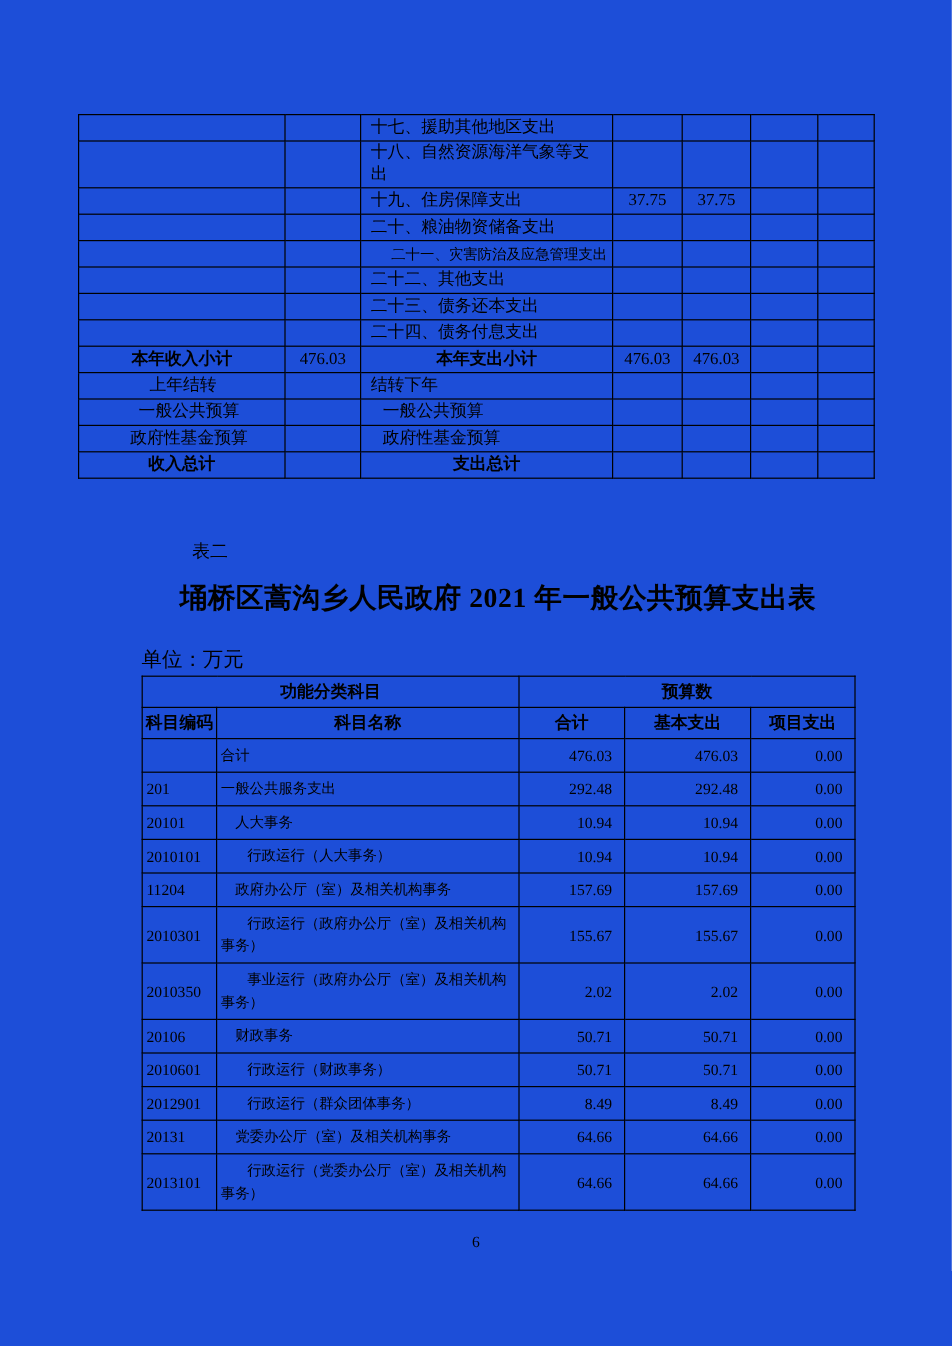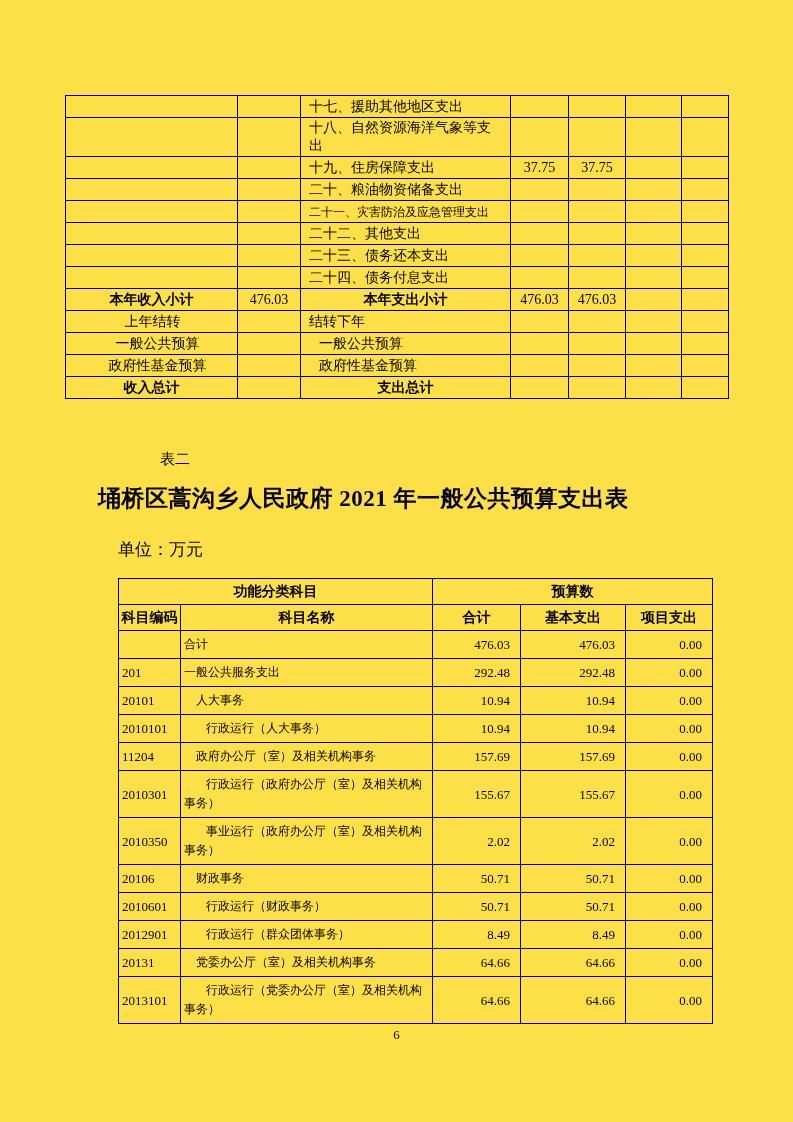--- a/index.html
+++ b/index.html
@@ -3,50 +3,50 @@
 <meta charset="utf-8">
 <style>
   * { box-sizing: border-box; }
   html, body { margin: 0; padding: 0; }
   body {
     width: 793px; height: 1122px;
     background: #ffffff;
     color: #000;
     font-family: "Liberation Serif", "DejaVu Serif", serif;
   }
-  .page { position: relative; width: 793px; height: 1122px; overflow: hidden; background: #fde047; }
+  .page { position: relative; width: 793px; height: 1122px; overflow: hidden; background: #1d4ed8; }
 
   table { border-collapse: collapse; table-layout: fixed; }
   td, th { border: 1px solid #000; overflow: hidden; }
 
   
   .summary-table { position: absolute; left: 65px; top: 95px; width: 663px; font-size: 14px; }
   .summary-table td { height: 22px; line-height: 18px; padding: 1px 4px; text-align: center; }
   .summary-table td.col-c1 { text-align: center; padding-left: 6px; }
   .summary-table td.col-c3 { text-align: left; padding-left: 8px; white-space: pre-line; }
-  .summary-table tr.small td.col-c3 { font-size: 12px; }
+  .summary-table tr.small td.col-c3 { font-size: 12px; text-align: right; }
   .summary-table tr.style-subtotal td.col-c1,
   .summary-table tr.style-subtotal td.col-c3,
   .summary-table tr.style-total td.col-c1,
   .summary-table tr.style-total td.col-c3 {
     font-weight: bold; text-align: center; padding-left: 4px;
   }
   .summary-table tr.style-carry-sub td.col-c1 { padding-left: 16px; }
   .summary-table tr.style-carry-sub td.col-c3 { padding-left: 18px; }
 
   
   .table-label { position: absolute; left: 120px; top: 450px; font-size: 15px; margin-left: 40px; }
   .doc-title {
     position: absolute; left: 98px; top: 483px; width: 634px;
-    font-size: 23px; font-weight: bold; letter-spacing: 0.5px;
+    text-align: center; font-size: 23px; font-weight: bold; letter-spacing: 0.5px;
   }
   .unit-note { position: absolute; left: 118px; top: 538px; width: 594px; text-align: left; font-size: 17px; }
 
   
-  .budget-table { position: absolute; left: 118px; top: 563px; width: 594px; font-size: 13px; margin-top: 15px; }
+  .budget-table { position: absolute; left: 118px; top: 563px; width: 594px; font-size: 13px; }
   .budget-table th { font-size: 14px; font-weight: bold; height: 26px; padding: 2px; text-align: center; }
   .budget-table td { padding: 4px 3px; line-height: 19px; height: 27px; vertical-align: middle; }
   .budget-table td.cell-code { text-align: left; padding-left: 3px; }
   .budget-table td.cell-name { text-align: left; font-size: 12px; }
   .budget-table td.cell-name.ind-0 { text-indent: 0; }
   .budget-table td.cell-name.ind-1 { text-indent: 12px; }
   .budget-table td.cell-name.ind-2 { text-indent: 22px; }
   .budget-table td.cell-num { text-align: right; padding-right: 10px; }
 
   .page-number { position: absolute; left: 0; top: 1027px; width: 793px; text-align: center; font-size: 13px; }

